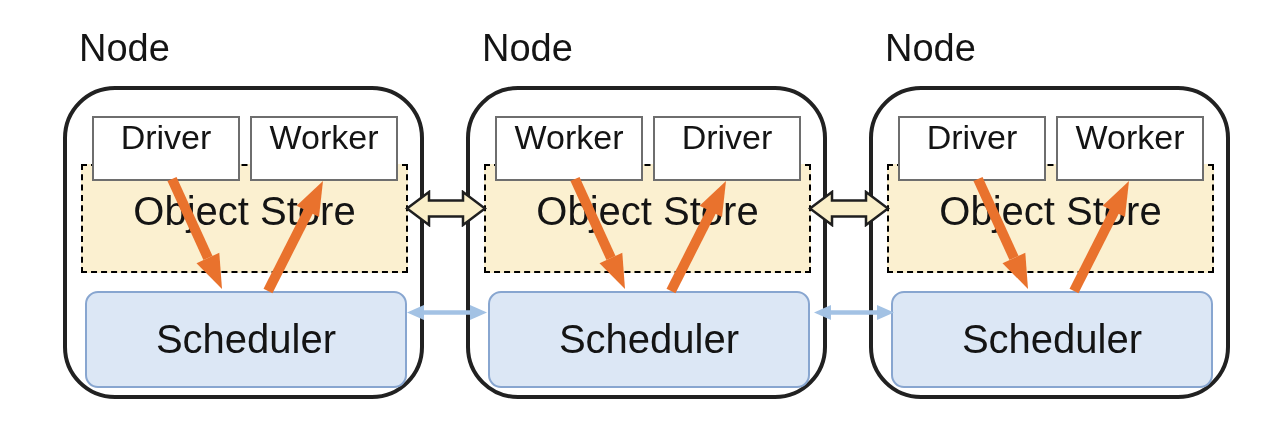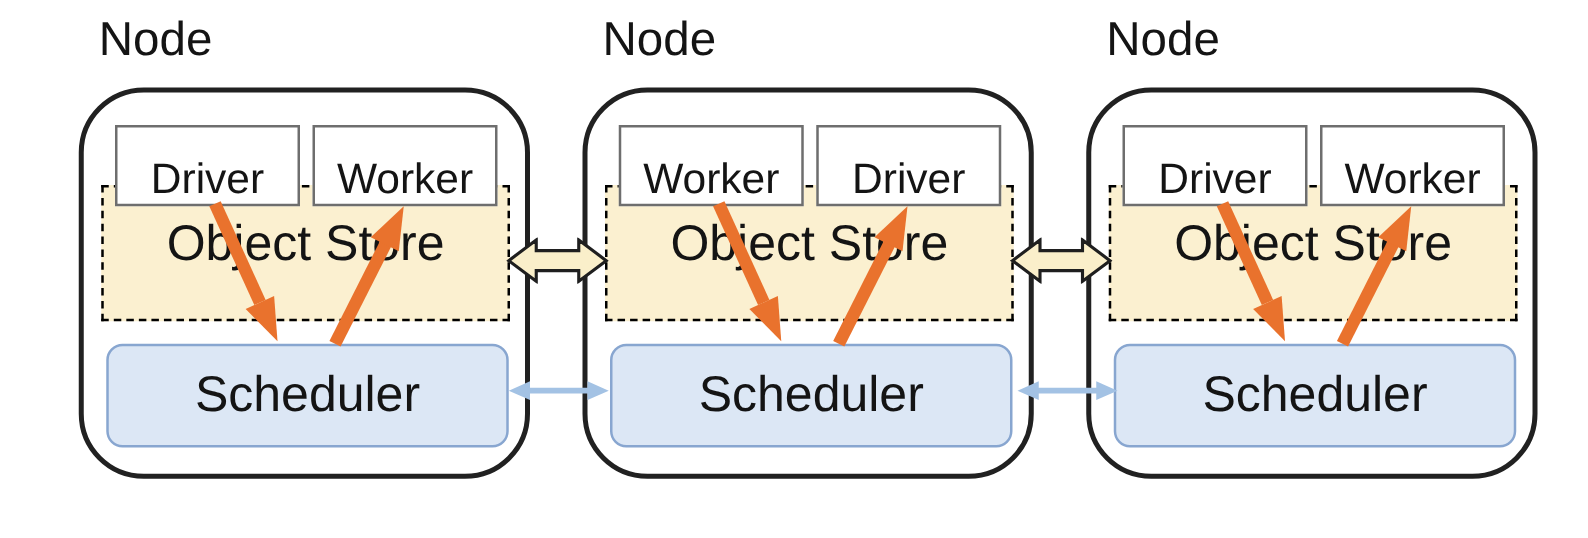--- a/index.html
+++ b/index.html
@@ -12,34 +12,34 @@
     --block-arrow-fill:#FAEFCA;
     --block-arrow-outline:#1f1f1f;
     --scheduler-arrow-blue:#A3C2E4;
     --text:#141414;
   }
   *{margin:0;padding:0;box-sizing:border-box;}
   html,body{background:#ffffff;}
   body{font-family:"Liberation Sans","DejaVu Sans",sans-serif;color:var(--text);}
   .canvas{position:relative;width:1270px;height:430px;background:#ffffff;overflow:hidden;}
 
-  .node-group{position:absolute;top:0;width:361px;height:400px;}
+  .node-group{position:absolute;top:16px;width:361px;height:400px;}
   .node-label{position:absolute;top:12px;left:16px;font-size:38px;line-height:1.1;color:var(--text);white-space:nowrap;}
   .node-box{position:absolute;top:70px;left:0;width:361px;height:313px;border:4px solid var(--node-border);border-radius:52px;background:transparent;}
 
   .object-store{position:absolute;left:14px;top:74px;width:327px;height:109px;
     background:var(--object-store-fill);border:2.5px dashed #000000;
     display:flex;align-items:center;justify-content:center;padding-bottom:14px;
     font-size:40px;z-index:1;}
   .process-box{position:absolute;top:26px;width:148px;height:65px;background:#ffffff;
-    border:2px solid var(--process-border);display:flex;align-items:flex-end;justify-content:center;
+    border:2px solid var(--process-border);display:flex;align-items:flex-start;justify-content:center;
     font-size:34px;z-index:2;}
   .process-left{left:25px;}
   .process-right{left:183px;}
-  .scheduler{position:absolute;left:18px;top:201px;width:322px;height:83px;
+  .scheduler{position:absolute;left:18px;top:201px;width:322px;height:97px;
     background:var(--scheduler-fill);border:2px solid var(--scheduler-border);border-radius:13px;
     display:flex;align-items:center;justify-content:center;font-size:40px;z-index:1;}
   .node-arrows{position:absolute;left:0;top:0;width:353px;height:305px;z-index:3;pointer-events:none;}
 
   .connector{position:absolute;z-index:5;}
   .conn-store-1{left:405px;top:190px;}
   .conn-store-2{left:808px;top:190px;}
   .conn-sched-1{left:406px;top:301px;}
   .conn-sched-2{left:813px;top:301px;}
 

